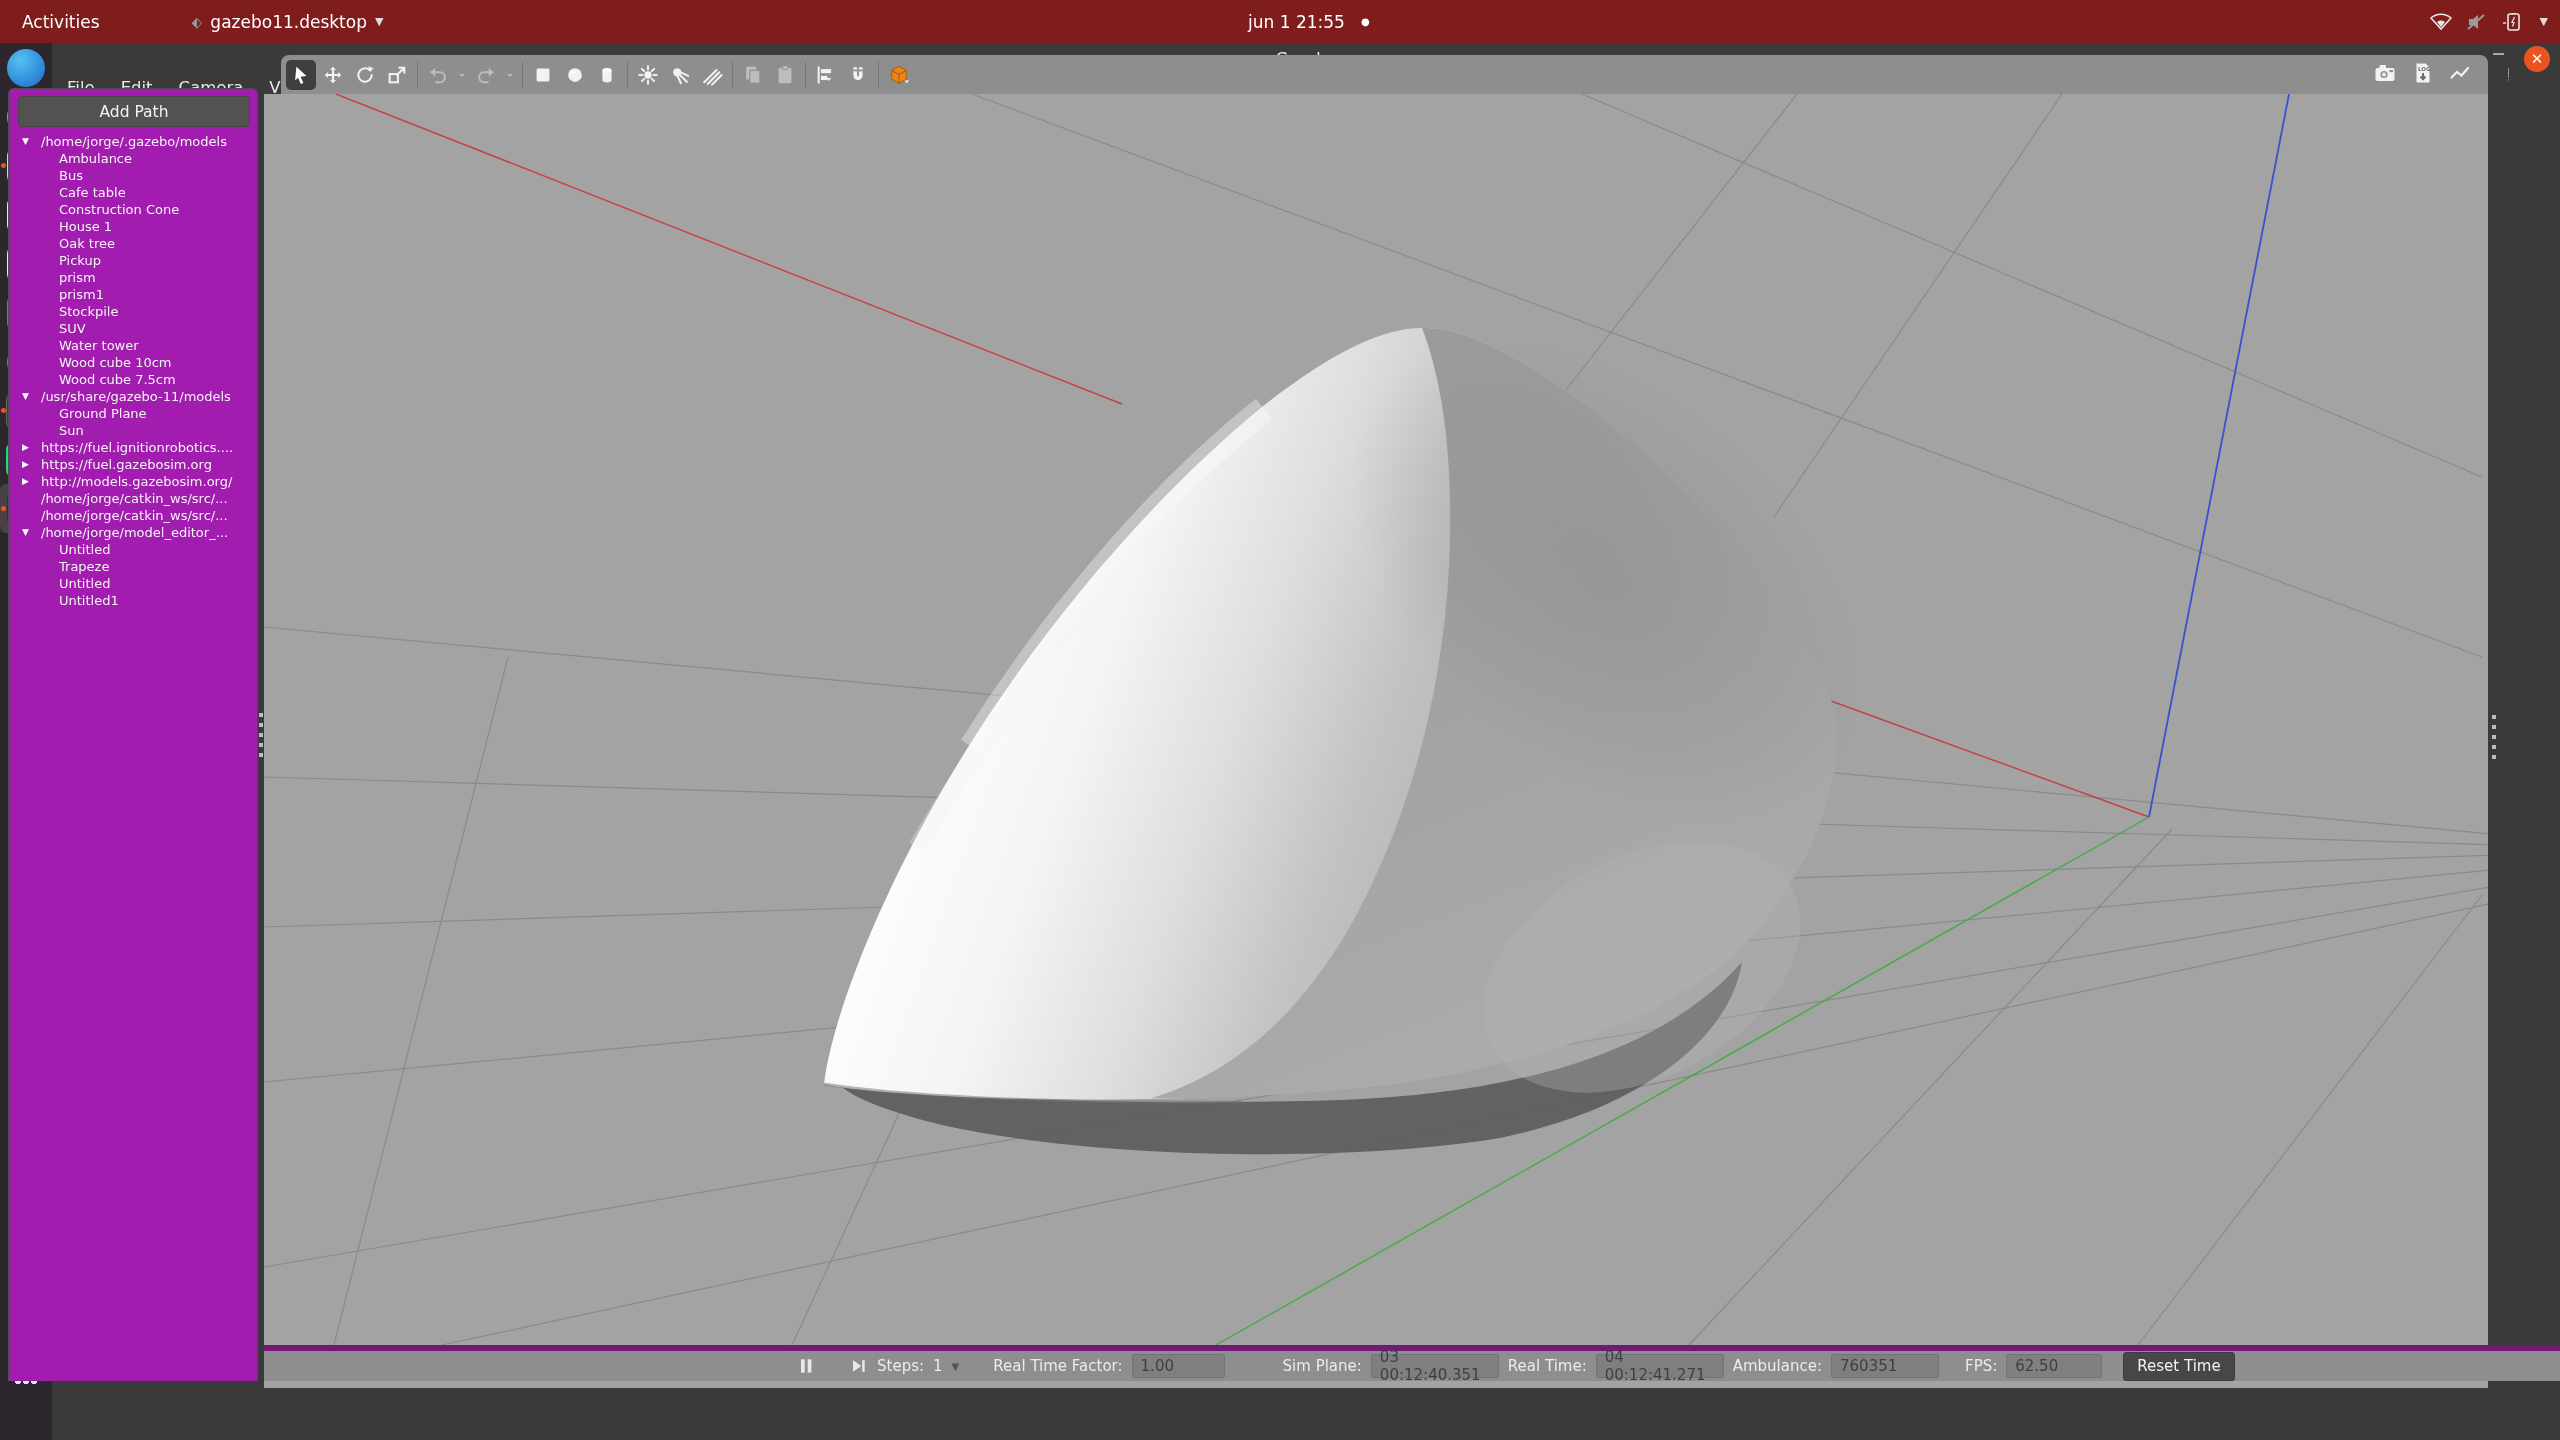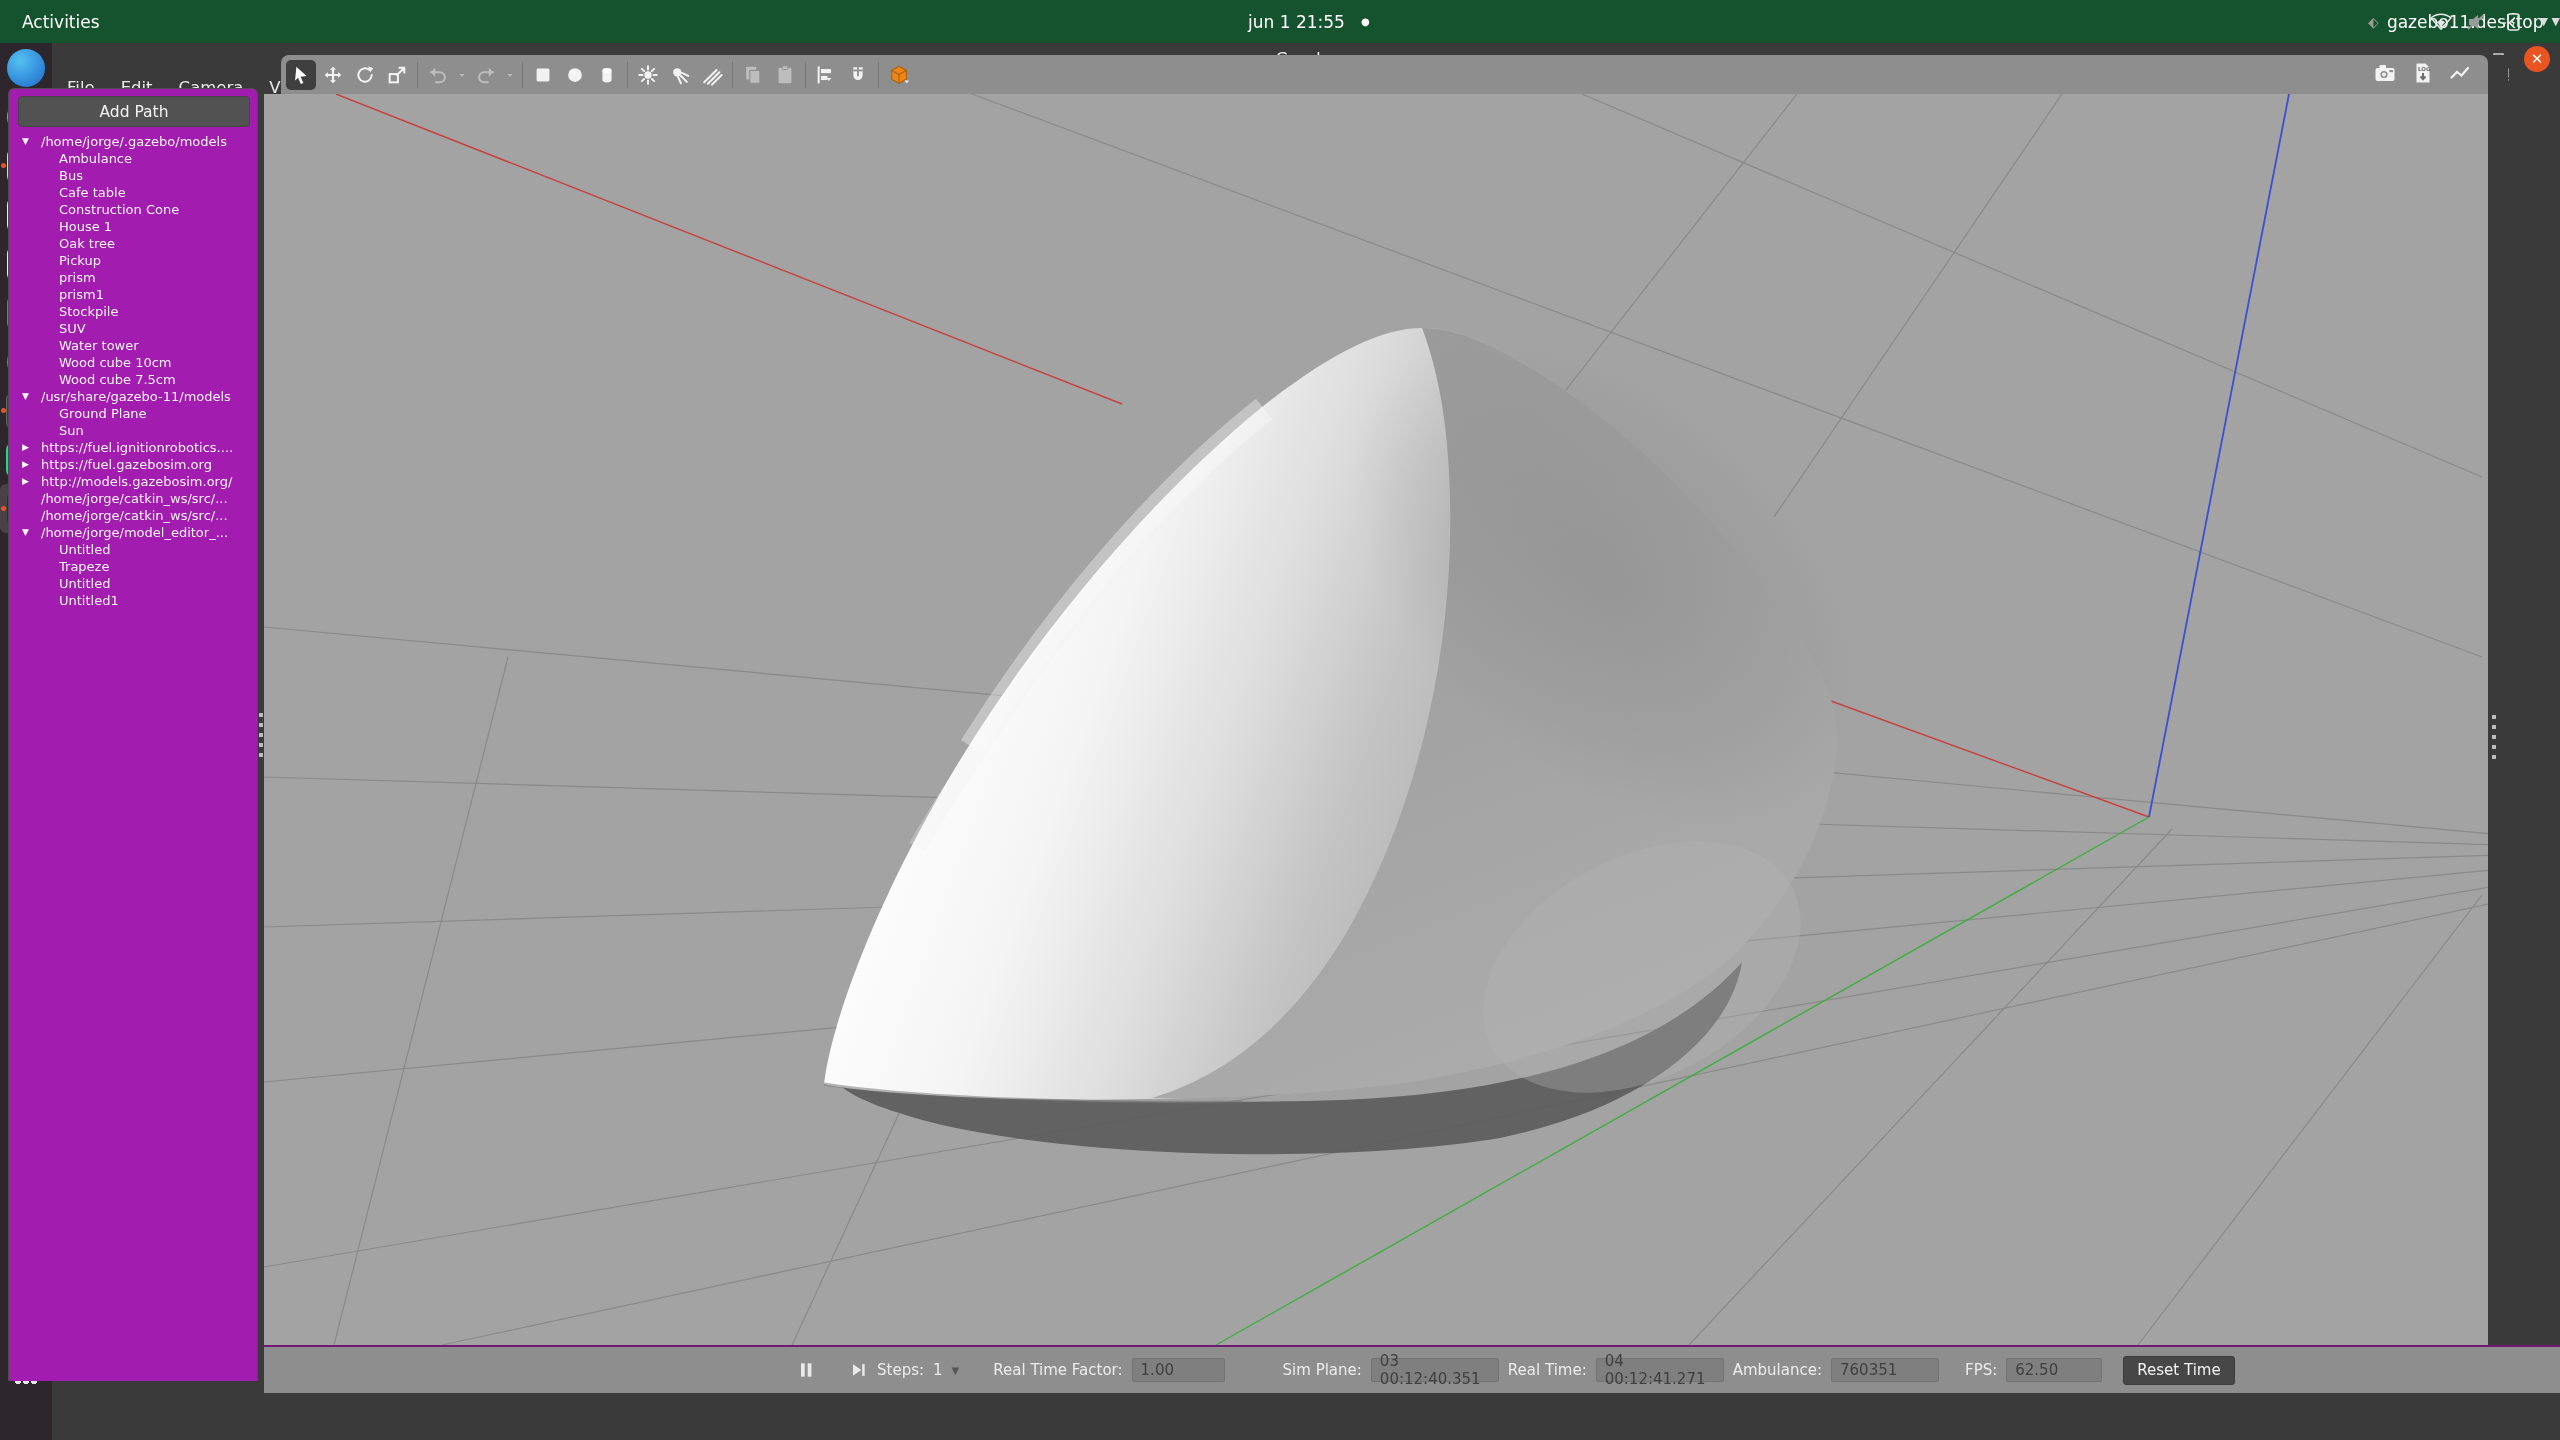--- a/index.html
+++ b/index.html
@@ -2,22 +2,22 @@
 <html><head>
 <meta charset="utf-8">
 <style>
   html,body{margin:0;padding:0;background:#000;}
   body{width:2560px;height:1440px;position:relative;overflow:hidden;
        font-family:"DejaVu Sans","Liberation Sans",sans-serif;
        -webkit-font-smoothing:antialiased;}
   .abs{position:absolute;}
 
   
-  #topbar{left:0;top:0;width:2560px;height:43px;background:#14532d;color:#fff;
-          display:flex;align-items:center;font-size:17px;justify-content:space-between;}
+  #topbar{left:0;top:0;width:2560px;height:43px;background:#7f1d1d;color:#fff;
+          display:flex;align-items:center;font-size:17px;}
   #activities{margin-left:14px;padding:0 8px;}
   #appmenu{display:flex;align-items:center;margin-left:84px;gap:8px;}
   #appmenu .diamond{color:#9a9a9a;font-size:14px;}
   #appmenu .caret{font-size:11px;color:#ddd;}
   #clock{position:absolute;left:1248px;top:0;height:43px;display:flex;align-items:center;gap:16px;}
   #clock .dot{font-size:10px;color:#fff;}
   #tray{position:absolute;right:12px;top:0;height:43px;display:flex;align-items:center;gap:14px;}
   #tray svg{display:block;}
 
   
@@ -97,21 +97,21 @@
   .tbtn.narrow{width:14px;}
   .tbtn.active{background:#3f3f3f;}
   .tbtn svg{display:block;}
   .tr-icons{position:absolute;left:2370px;top:58px;display:flex;gap:8px;}
 
   
   #viewport{left:264px;top:94px;width:2224px;height:1294px;background:#a3a3a3;overflow:hidden;}
   #viewport svg{display:block;}
 
   
-  #statusbar{left:264px;top:1345px;width:2296px;height:48px;background:#8e8e8e;border-top:2px solid #701a75;
+  #statusbar{left:264px;top:1345px;width:2296px;height:36px;background:#8e8e8e;border-top:6px solid #701a75;
              display:flex;align-items:center;color:#e9e9e9;font-size:15px;box-sizing:border-box;}
   #statusbar .lab{color:#ececec;}
   .sfield{background:#7f7f7f;border:1px solid #737373;border-radius:2px;color:#3f3f3f;
           height:24px;display:flex;align-items:center;padding:0 8px;box-sizing:border-box;font-size:15px;}
   #sb-flex{display:flex;align-items:center;gap:9px;margin-left:532px;}
   #resetbtn{background:#474747;border:1px solid #3c3c3c;border-radius:3px;color:#f2f2f2;height:27px;
             display:flex;align-items:center;padding:0 13px;margin-left:12px;}
   #bottomstrip{left:52px;top:1424px;width:2508px;height:16px;background:#3a3a3a;}
   .sb-caret{font-size:10px;color:#555;}
 </style>

